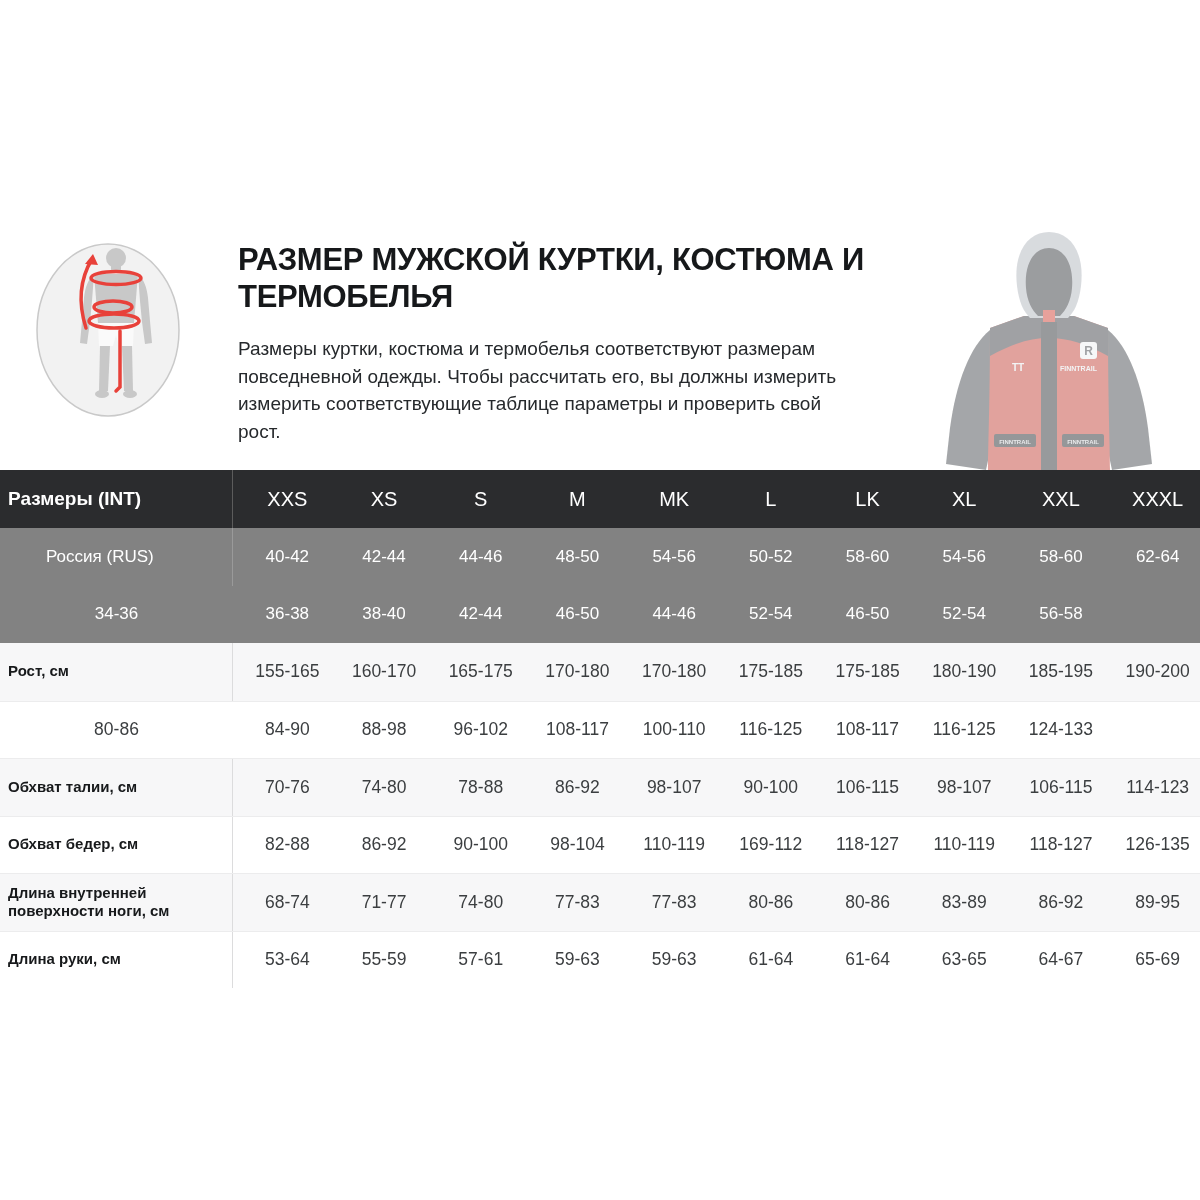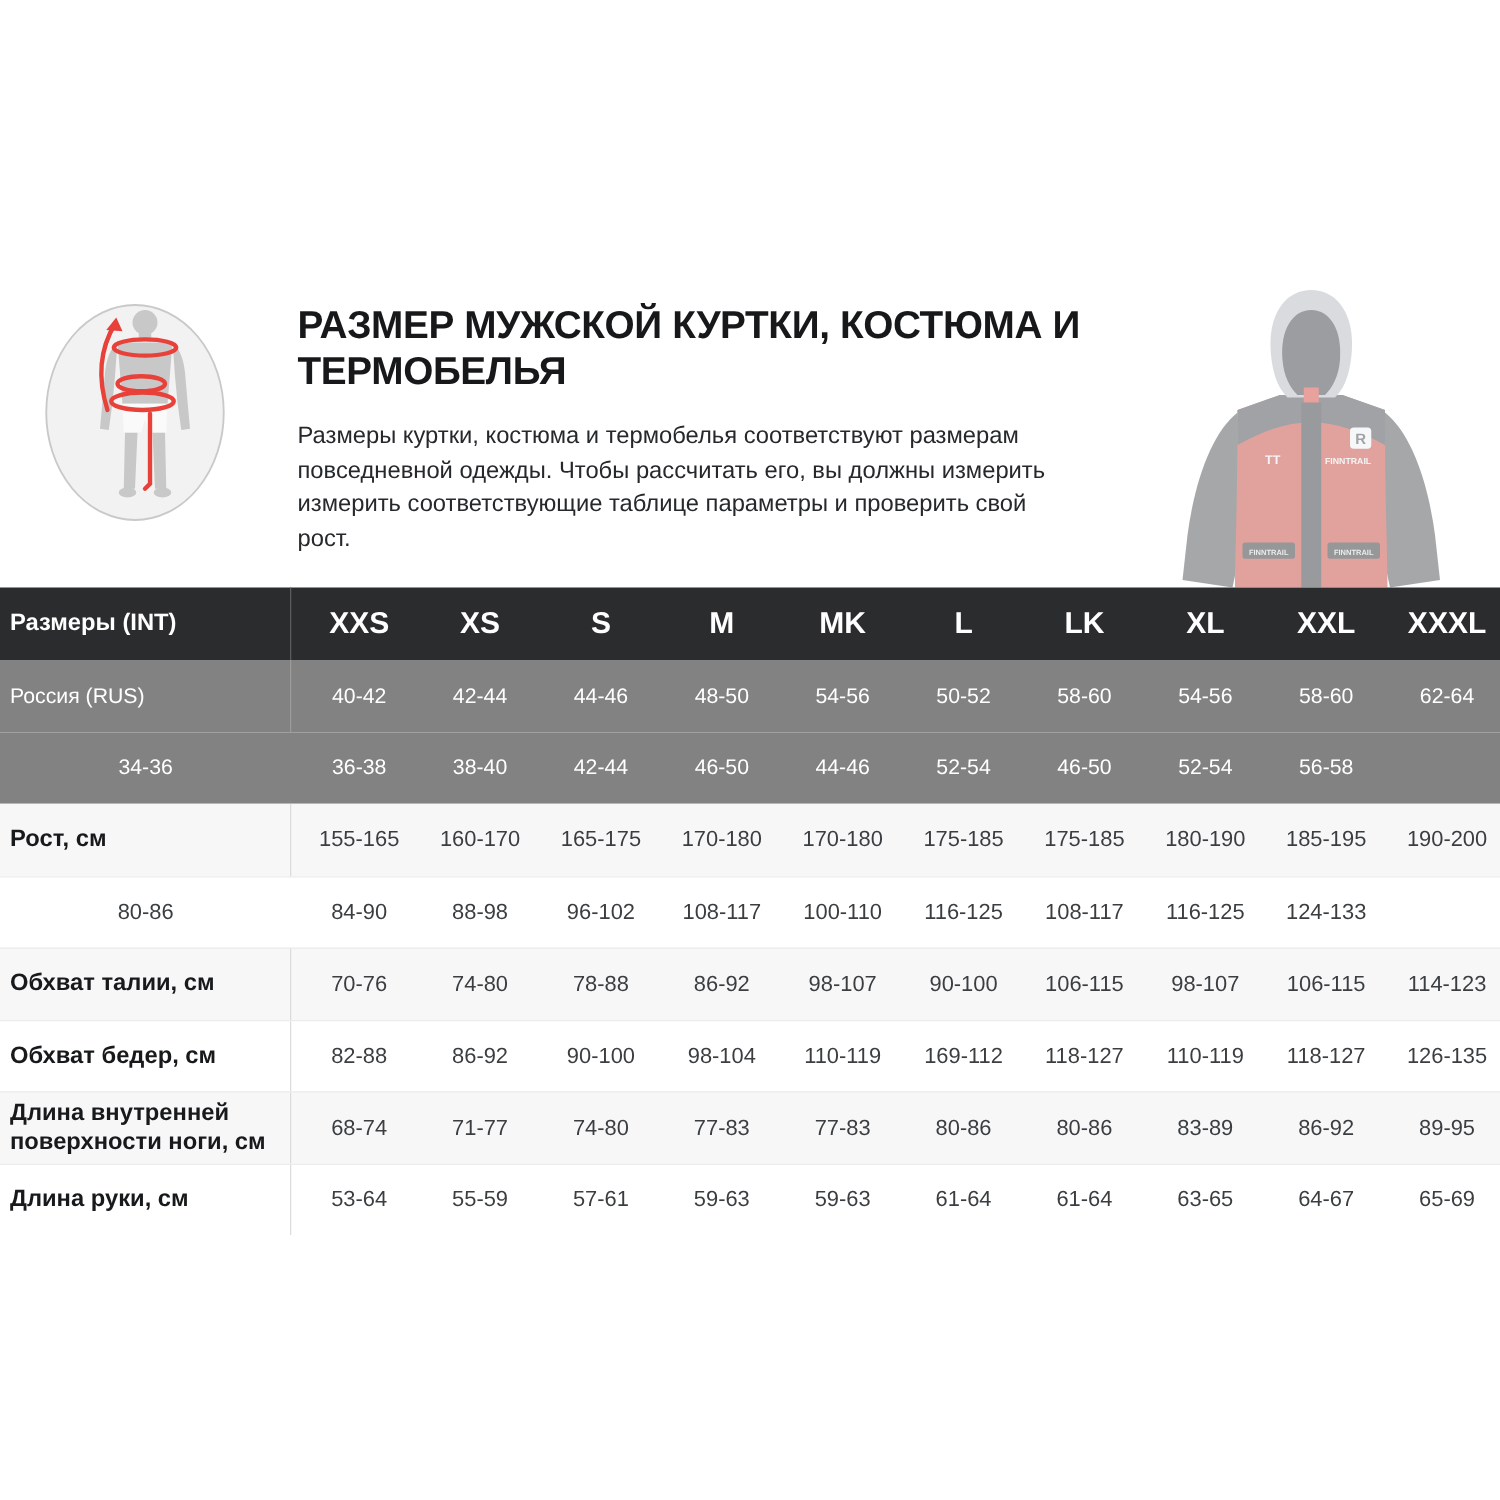--- a/index.html
+++ b/index.html
@@ -25,23 +25,23 @@
   .trow.region{height:57.5px;background:#828282;color:#ffffff;font-size:17px;font-weight:400;}
   .trow.meas{height:57.5px;font-size:17.5px;color:#3b3e40;}
   .trow.meas.alt{background:#f7f7f8;}
   .trow.meas.plain{background:#ffffff;}
   .trow.meas + .trow.meas{border-top:1px solid #ececed;}
   .lbl{
     display:flex;align-items:center;padding-left:8px;padding-right:14px;
     box-sizing:border-box;border-right:1px solid transparent;line-height:1.25;
   }
   .head .lbl{font-size:19px;font-weight:700;border-right-color:#5c5c5c;}
-  .head .val{font-size:24px;font-weight:700;text-align:right;}
-  .region .lbl{border-right-color:#9a9a9a;}
-  .meas .lbl{font-size:19px;font-weight:700;color:#17191b;border-right-color:#dcdcdd;}
+  .head .val{font-size:20px;font-weight:400;text-align:right;}
+  .region .lbl{border-right-color:#9a9a9a;margin-left:38px;}
+  .meas .lbl{font-size:15px;font-weight:700;color:#17191b;border-right-color:#dcdcdd;}
   .val{display:flex;align-items:center;justify-content:center;text-align:center;}
 </style>
 </head>
 <body>
 
 <div class="page">
 
   <div class="figure">
     <svg width="144" height="174" viewBox="0 0 144 174">
       <ellipse cx="72" cy="87" rx="71" ry="86" fill="#f2f2f2" stroke="#c9c9c9" stroke-width="1.5"></ellipse>

